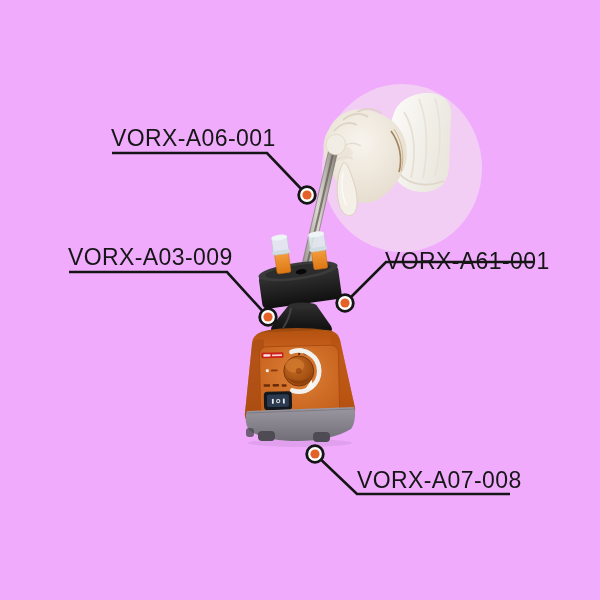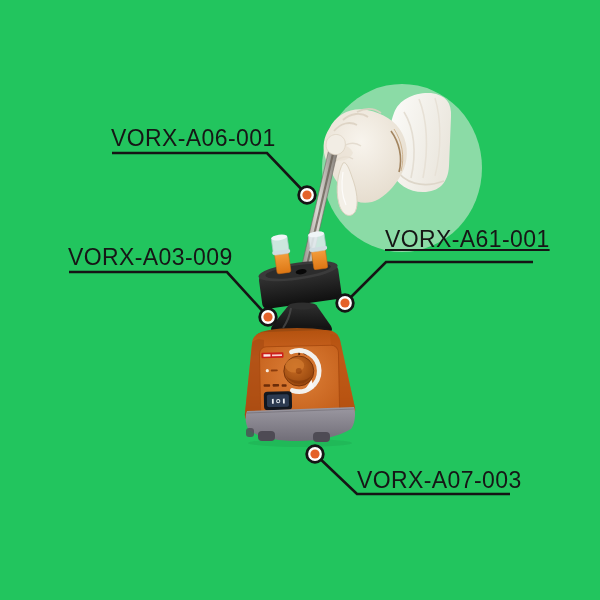--- a/index.html
+++ b/index.html
@@ -1,27 +1,27 @@
 <!DOCTYPE html>
 <html><head>
 <meta charset="utf-8">
 <style>
   html,body{margin:0;padding:0;background:#ffffff;}
   .stage{
-    position:relative;width:600px;height:600px;background:#22c55e;overflow:hidden;
+    position:relative;width:600px;height:600px;background:#f0abfc;overflow:hidden;
     font-family:"Liberation Sans", sans-serif;
   }
   .scene,.overlay{position:absolute;left:0;top:0;width:600px;height:600px;}
   .callout-label{
     position:absolute;color:#161616;font-size:23px;font-weight:400;
     letter-spacing:0.4px;line-height:1;white-space:nowrap;
   }
   .lb-a06{left:111px;top:127px;}
   .lb-a03{left:68px;top:246px;}
-  .lb-a61{left:385px;top:228px;text-decoration:underline;}
+  .lb-a61{left:385px;top:250px;}
   .lb-a07{left:357px;top:469px;}
 </style>
 </head>
 <body>
 
 <div class="stage">
 
   <svg class="scene" viewBox="0 0 600 600" aria-hidden="true">
     <defs>
       <linearGradient id="sleeveGrad" x1="0" y1="0" x2="1" y2="0.4">
@@ -221,16 +221,16 @@
   <div class="callout-label lb-a06">
     <span>VORX-A06-001</span>
   </div>
   <div class="callout-label lb-a03">
     <span>VORX-A03-009</span>
   </div>
   <div class="callout-label lb-a61">
     <span>VORX-A61-001</span>
   </div>
   <div class="callout-label lb-a07">
-    <span>VORX-A07-003</span>
+    <span>VORX-A07-008</span>
   </div>
 
 </div>
 
 </body></html>

